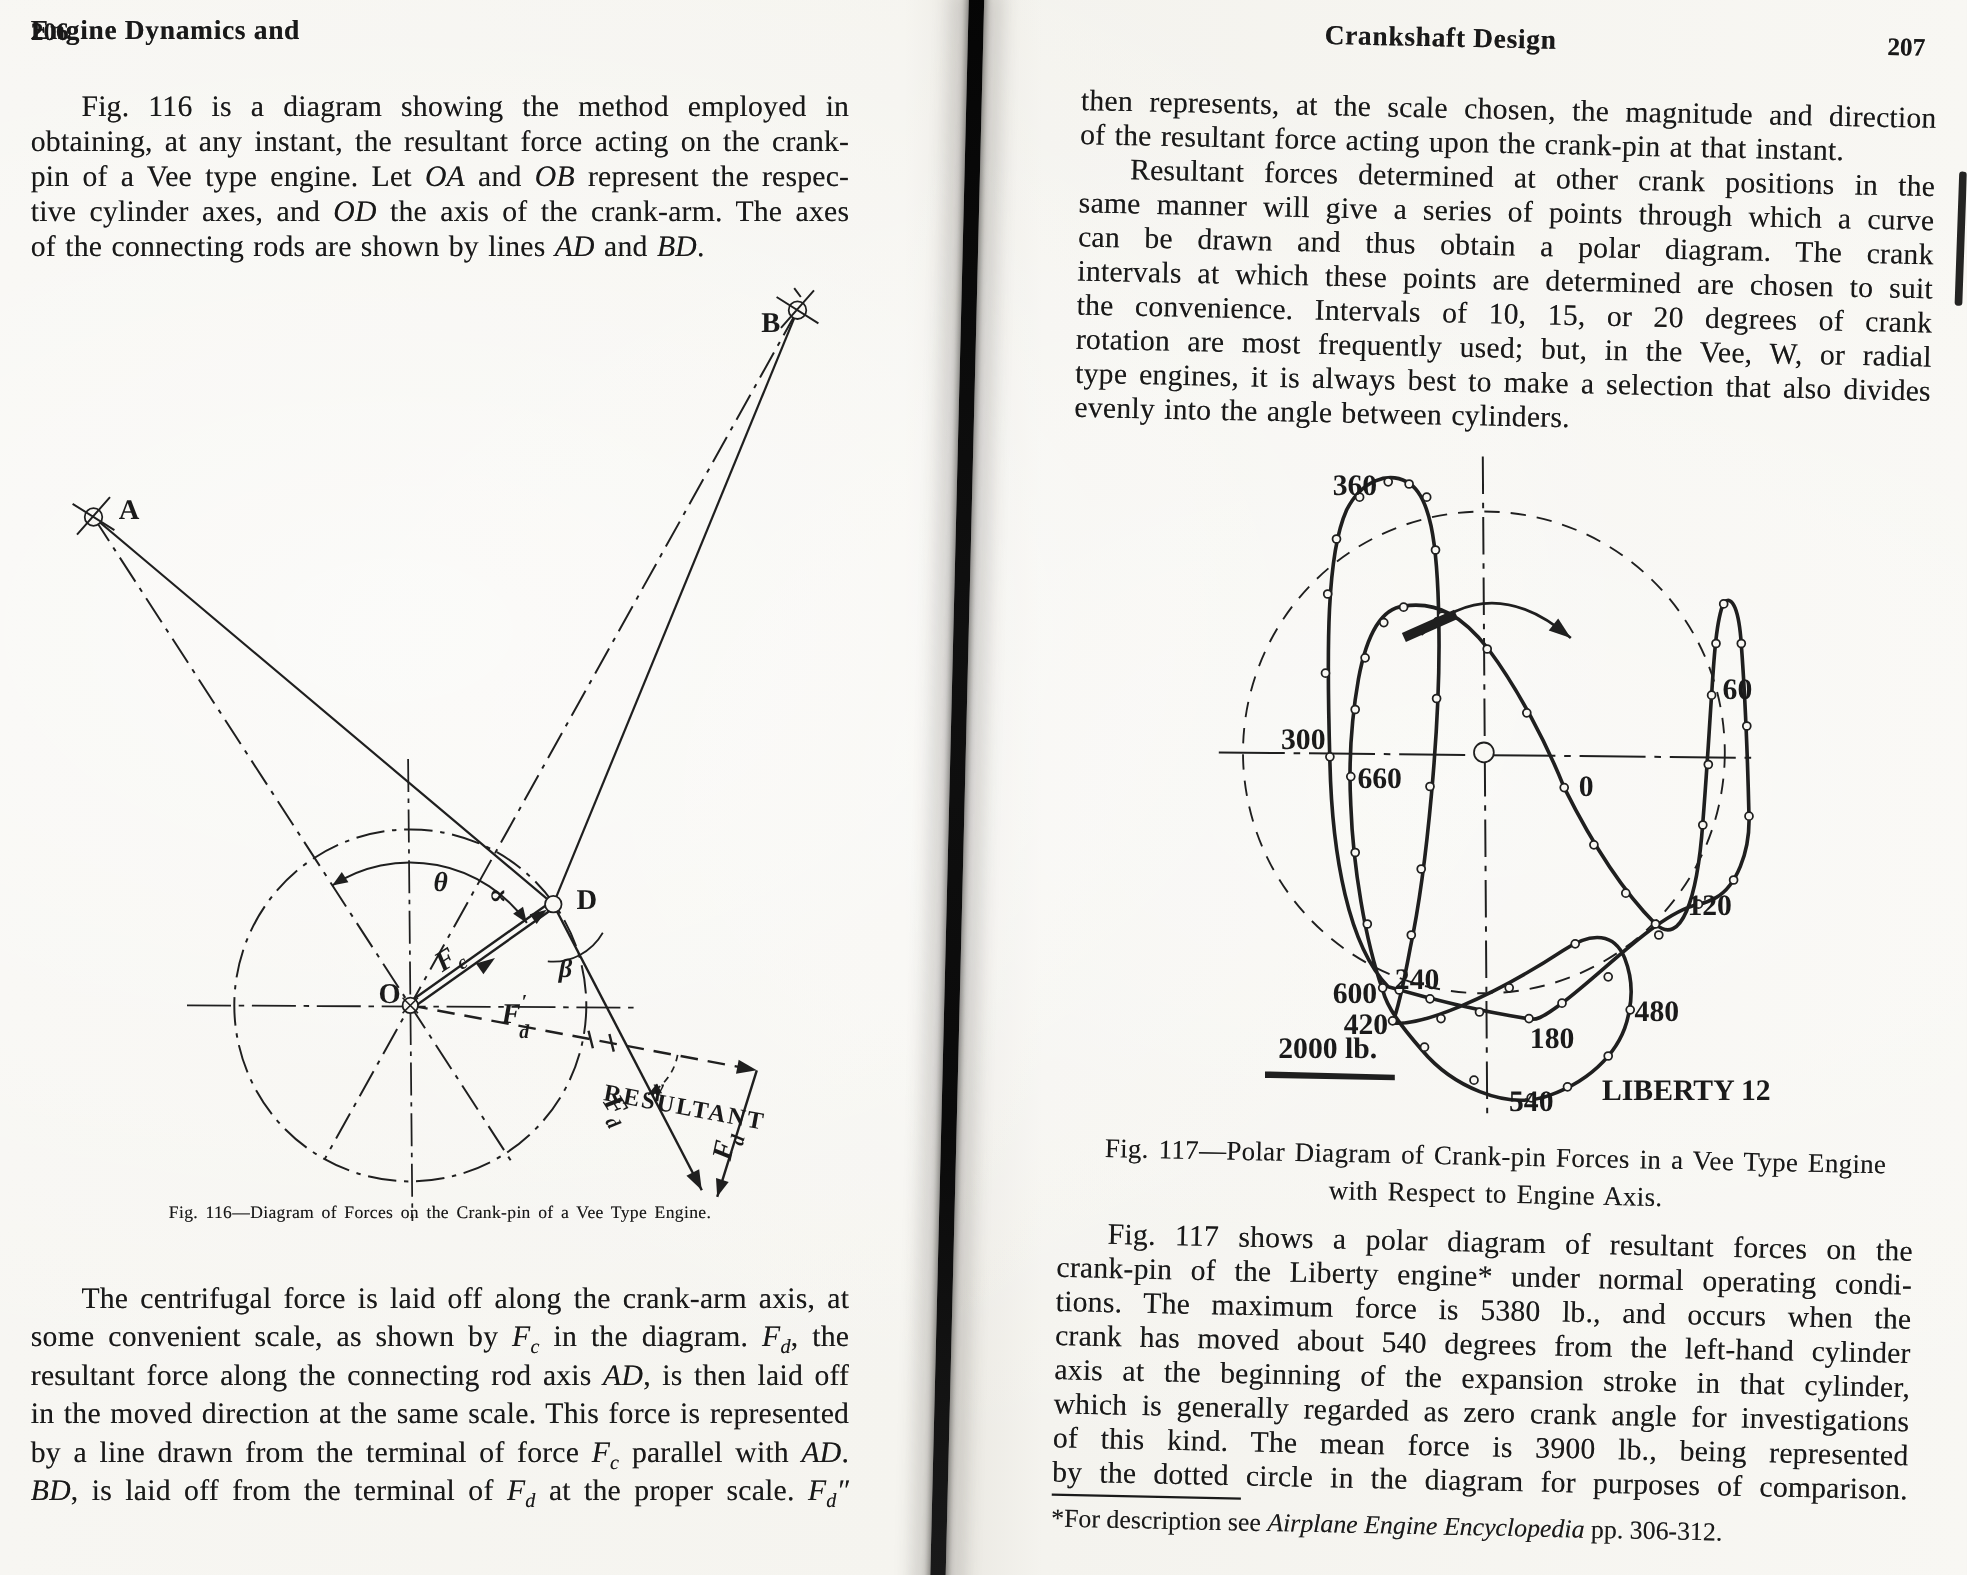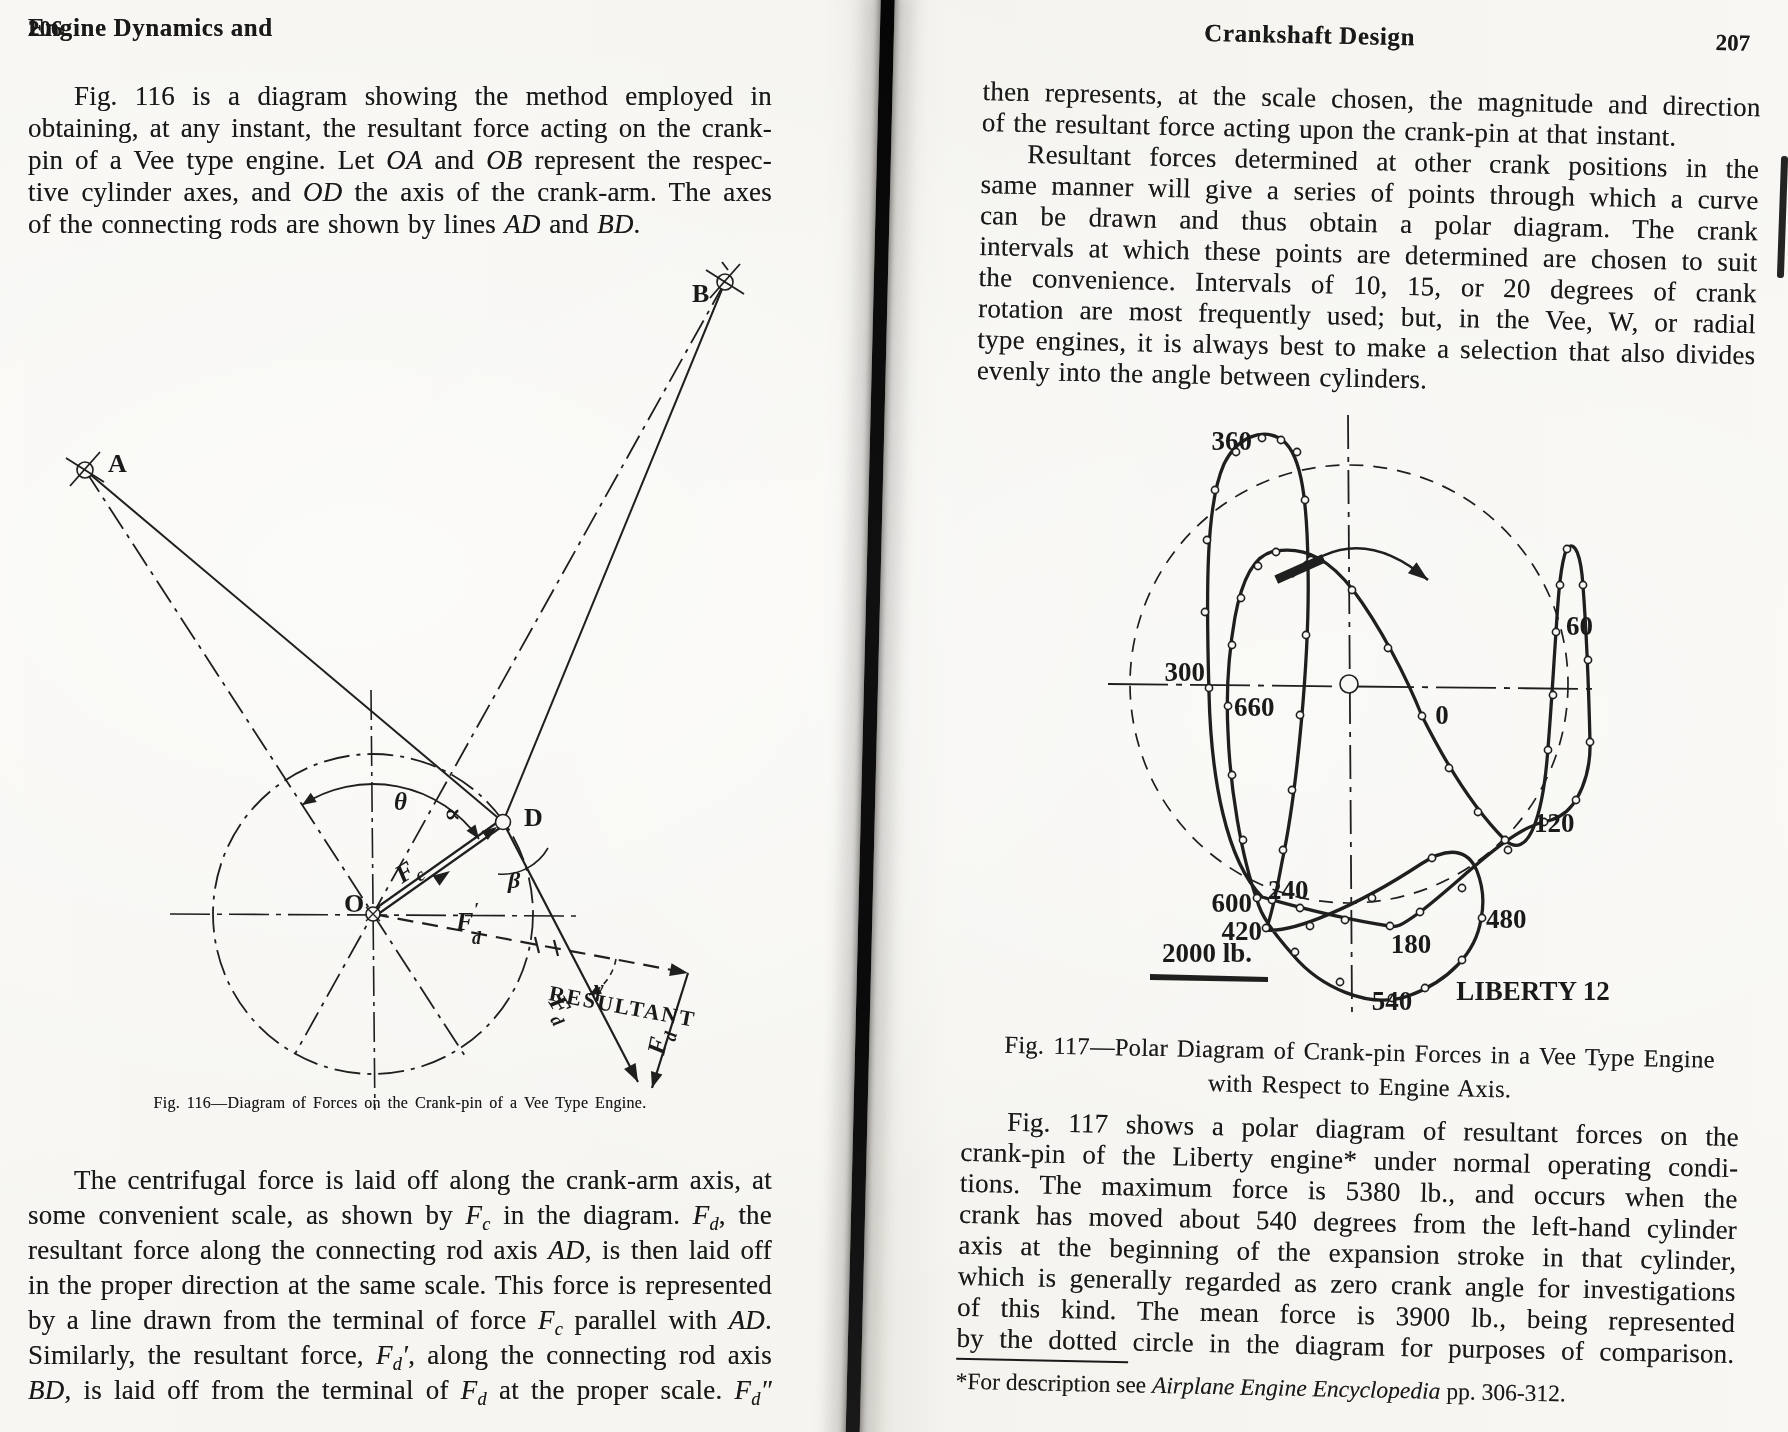--- a/index.html
+++ b/index.html
@@ -144,23 +144,22 @@
 
   <text font-weight="bold" font-size="22" letter-spacing="2" transform="translate(548,1000) rotate(10.5)">RESULTANT</text>
 </svg>
 
 <div class="abs cap" style="left:18px;top:1094px;width:764px;">Fig. 116—Diagram of Forces on the Crank-pin of a Vee Type Engine.</div>
 
 <div class="abs para" style="left:28px;top:1163px;width:744px;--lh:35px;">
   <div class="ln ind">The centrifugal force is laid off along the crank-arm axis, at</div>
   <div class="ln">some convenient scale, as shown  by <span class="it">F</span><span class="it sb">c</span> in the diagram.   <span class="it">F</span><span class="it sb">d</span>, the</div>
   <div class="ln">resultant force along the connecting rod axis <span class="it">AD</span>, is then laid off</div>
-  <div class="ln">in the proper direction at the same scale.   This force is represented</div>
+  <div class="ln">in the moved direction at the same scale.   This force is represented</div>
   <div class="ln">by a line drawn from the terminal of force <span class="it">F</span><span class="it sb">c</span> parallel with <span class="it">AD</span>.</div>
-  <div class="ln">Similarly, the resultant force, <span class="it">F</span><span class="it sb">d</span><span class="it">′</span>, along the connecting rod axis</div>
   <div class="ln"><span class="it">BD</span>, is laid off from the terminal of <span class="it">F</span><span class="it sb">d</span> at the proper scale.   <span class="it">F</span><span class="it sb">d</span><span class="it">″</span></div>
 </div>
 
 <div class="gutter"></div>
 <div class="edge-mark"></div>
 
 <div class="abs hd rot" style="left:1065px;top:16px;width:490px;text-align:center;">Crankshaft Design</div>
 <div class="abs pgnum rot" style="left:1716px;top:30px;">207</div>
 
 <div class="abs rot" style="left:983px;top:76px;width:778px;">

